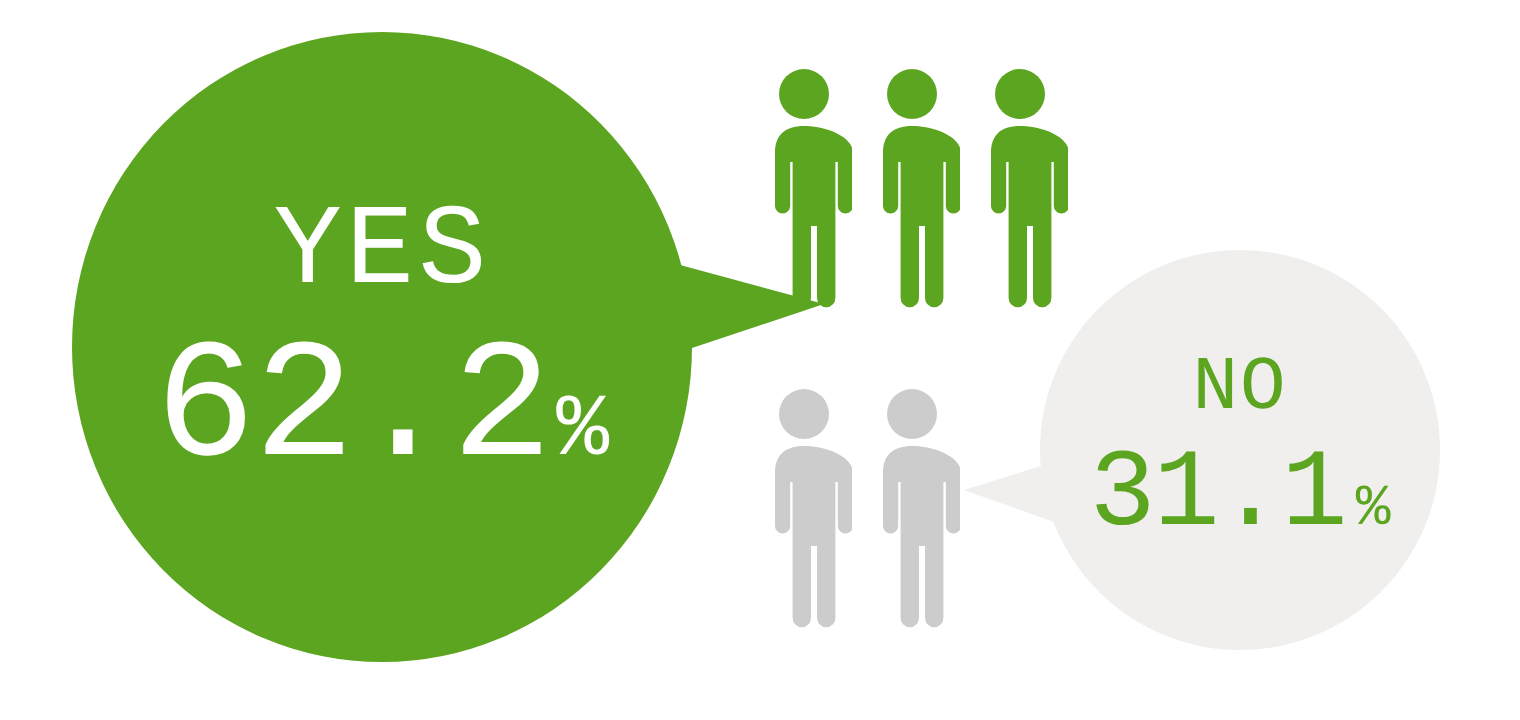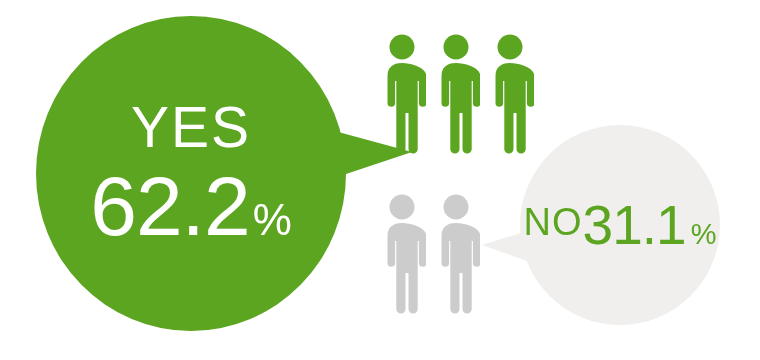--- a/index.html
+++ b/index.html
@@ -11,20 +11,21 @@
     font-family: "Liberation Sans", sans-serif;
   }
 
   #infographic-card {
     position: relative;
     width: 760px;
     height: 360px;
     background: #ffffff;
     border-radius: 14px;
     overflow: hidden;
+    font-family: Liberation Mono, monospace;
   }
 
   
   #yes-bubble {
     position: absolute;
     left: 36px;
     top: 16px;
     width: 310px;
     height: 315px;
   }
@@ -104,20 +105,21 @@
     border-radius: 50%;
     background: #F0EFED;
   }
   #no-bubble-text {
     position: absolute;
     left: 0;
     top: 0;
     width: 200px;
     height: 200px;
     display: flex;
+    flex-direction: column;
     align-items: center;
     justify-content: center;
     color: #5CA520;
     line-height: 1;
   }
   #no-label {
     font-size: 38px;
     font-weight: 400;
     letter-spacing: 1px;
     margin-bottom: 6px;

